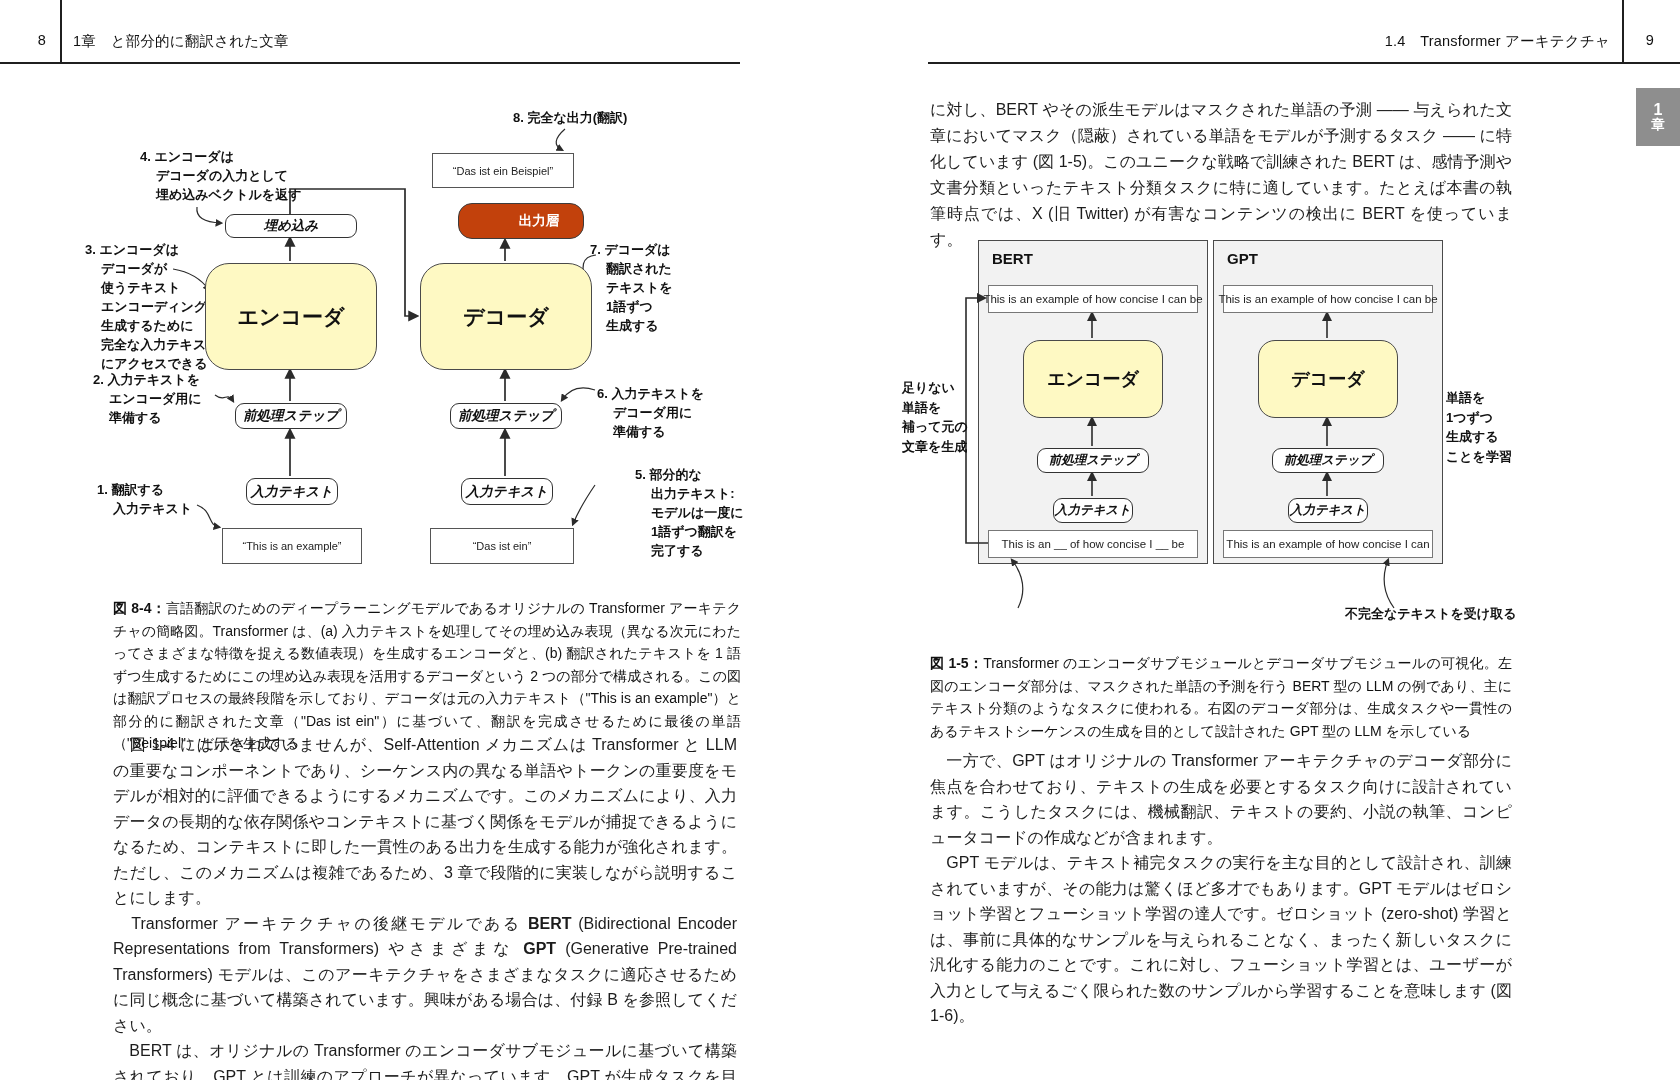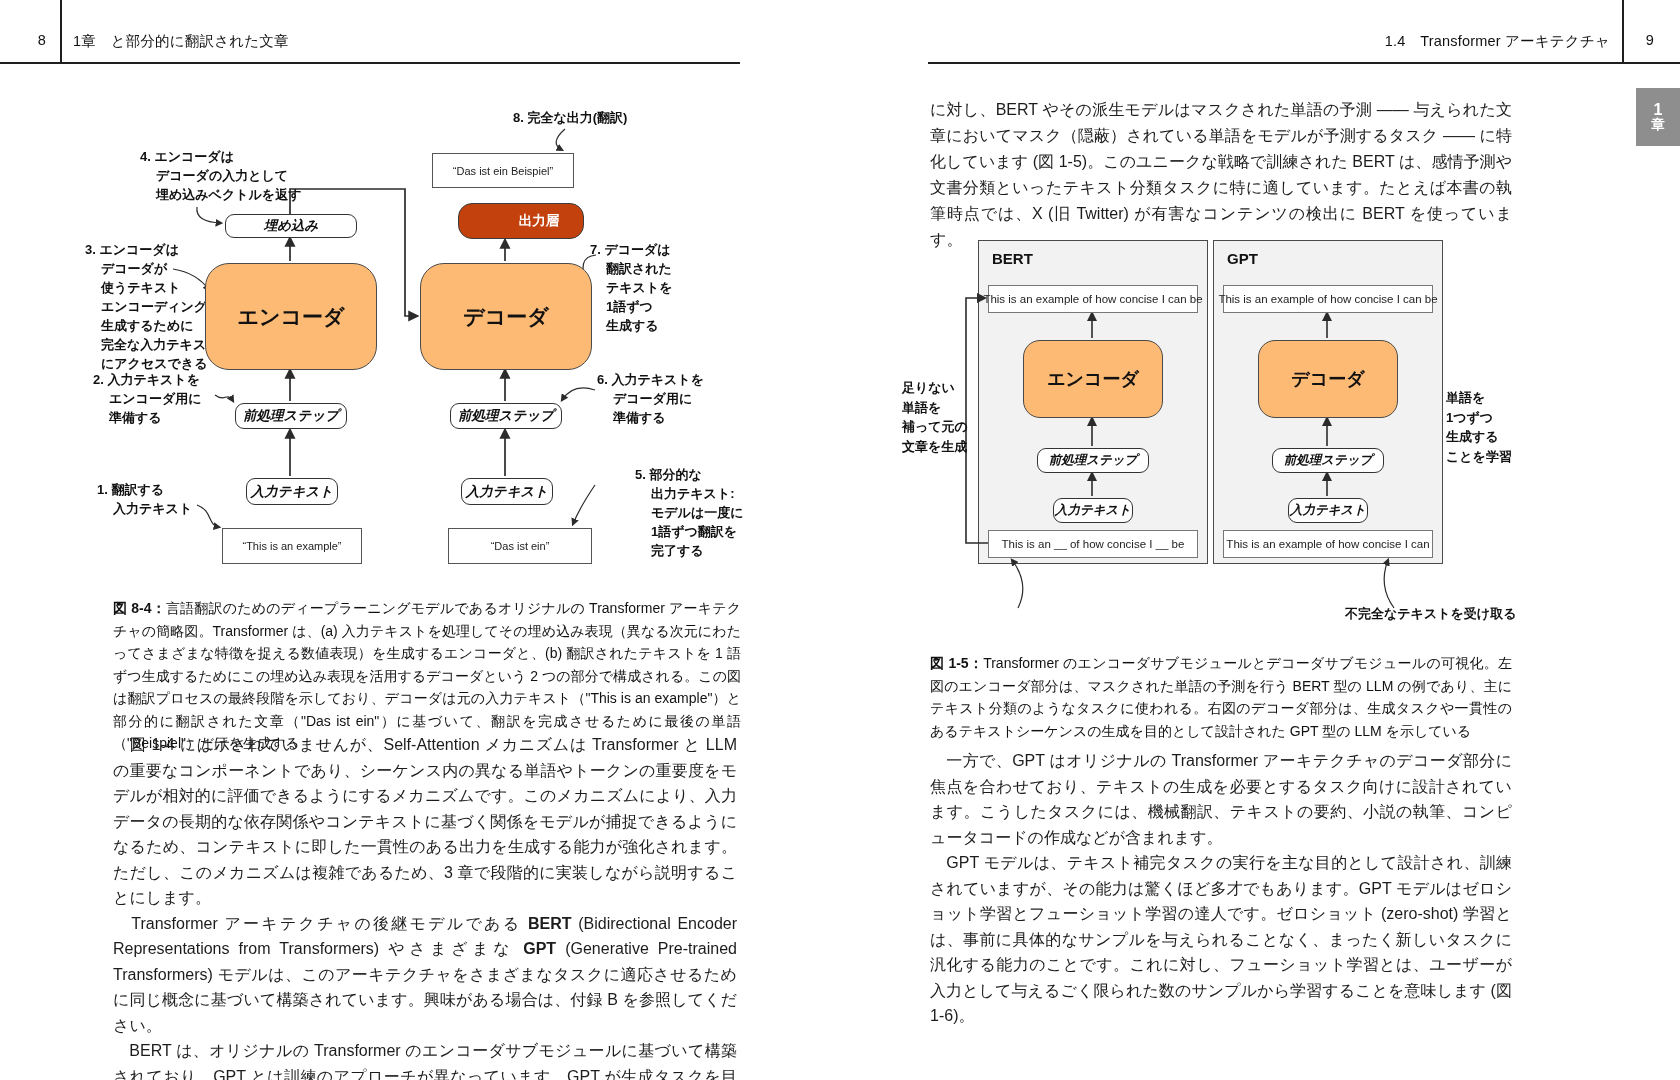--- a/index.html
+++ b/index.html
@@ -11,21 +11,21 @@
   .vbar{position:absolute;top:0;height:63px;width:1.5px;background:#1f1f1f;}
   .hrule{position:absolute;top:62px;height:1.5px;background:#1f1f1f;}
   .chtab{position:absolute;left:1636px;top:88px;width:44px;height:58px;background:#8e8e8e;
          color:#fff;display:flex;flex-direction:column;align-items:center;justify-content:center;
          font-weight:700;line-height:1.1;}
   .chtab .l1{font-size:16px;} .chtab .l2{font-size:13.5px;}
   
   .fig{position:absolute;}
   .overlay{position:absolute;left:0;top:0;}
   
-  .gbox{position:absolute;background:#fdba74;border:1.3px solid #4a4a4a;border-radius:24px;
+  .gbox{position:absolute;background:#fef9c3;border:1.3px solid #4a4a4a;border-radius:24px;
         display:flex;align-items:center;justify-content:center;font-weight:700;color:#111;}
   .pill{position:absolute;background:#fff;border:1.3px solid #333;border-radius:9px;
         display:flex;align-items:center;justify-content:center;font-weight:700;font-size:13.5px;color:#111;font-style:italic;}
   .tbox{position:absolute;background:#fff;border:1.3px solid #555;
         display:flex;align-items:center;justify-content:center;font-size:11px;color:#222;}
   .outdark{position:absolute;background:#c2410c;border:1px solid #3c3c3c;border-radius:14px;color:#fff;
         display:flex;align-items:center;justify-content:center;font-weight:700;font-size:13.5px;padding-left:36px;}
   .panel{position:absolute;background:#f2f2f2;border:1.5px solid #4a4a4a;}
   .ptitle{position:absolute;font-weight:700;font-size:15px;color:#111;}
   .sbox{position:absolute;background:#fff;border:1px solid #777;
@@ -109,31 +109,31 @@
 翻訳された
 テキストを
 1語ずつ
 生成する</div>
 
     <div class="ann" style="left:8px;top:275px;width:130px;">2. 入力テキストを
 エンコーダ用に
 準備する</div>
     <div class="pill" style="left:150px;top:308px;width:110px;height:24px;">前処理ステップ</div>
     <div class="pill" style="left:365px;top:308px;width:110px;height:24px;">前処理ステップ</div>
-    <div class="ann" style="left:512px;top:275px;width:130px;">6. 入力テキストを
+    <div class="ann" style="left:512px;top:289px;width:130px;">6. 入力テキストを
 デコーダ用に
 準備する</div>
 
     <div class="pill" style="left:161px;top:383px;width:90px;height:25px;">入力テキスト</div>
     <div class="pill" style="left:376px;top:383px;width:90px;height:25px;">入力テキスト</div>
 
     <div class="ann" style="left:12px;top:385px;width:110px;">1. 翻訳する
 入力テキスト</div>
     <div class="tbox" style="left:137px;top:433px;width:138px;height:34px;">“This is an example”</div>
-    <div class="tbox" style="left:345px;top:433px;width:142px;height:34px;margin-left:18px;">“Das ist ein”</div>
+    <div class="tbox" style="left:345px;top:433px;width:142px;height:34px;">“Das ist ein”</div>
     <div class="ann" style="left:512px;top:370px;width:130px;margin-left:38px;">5. 部分的な
 出力テキスト:
 モデルは一度に
 1語ずつ翻訳を
 完了する</div>
   </div>
 
   <p class="cap" style="left:113px;top:597px;width:628px;">
     <span class="clabel">図 8-4：</span><span>言語翻訳のためのディープラーニングモデルであるオリジナルの Transformer アーキテクチャの簡略図。Transformer は、(a) 入力テキストを処理してその埋め込み表現（異なる次元にわたってさまざまな特徴を捉える数値表現）を生成するエンコーダと、(b) 翻訳されたテキストを 1 語ずつ生成するためにこの埋め込み表現を活用するデコーダという 2 つの部分で構成される。この図は翻訳プロセスの最終段階を示しており、デコーダは元の入力テキスト（"This is an example"）と部分的に翻訳された文章（"Das ist ein"）に基づいて、翻訳を完成させるために最後の単語（"Beispiel"）だけを生成する</span>
   </p>

